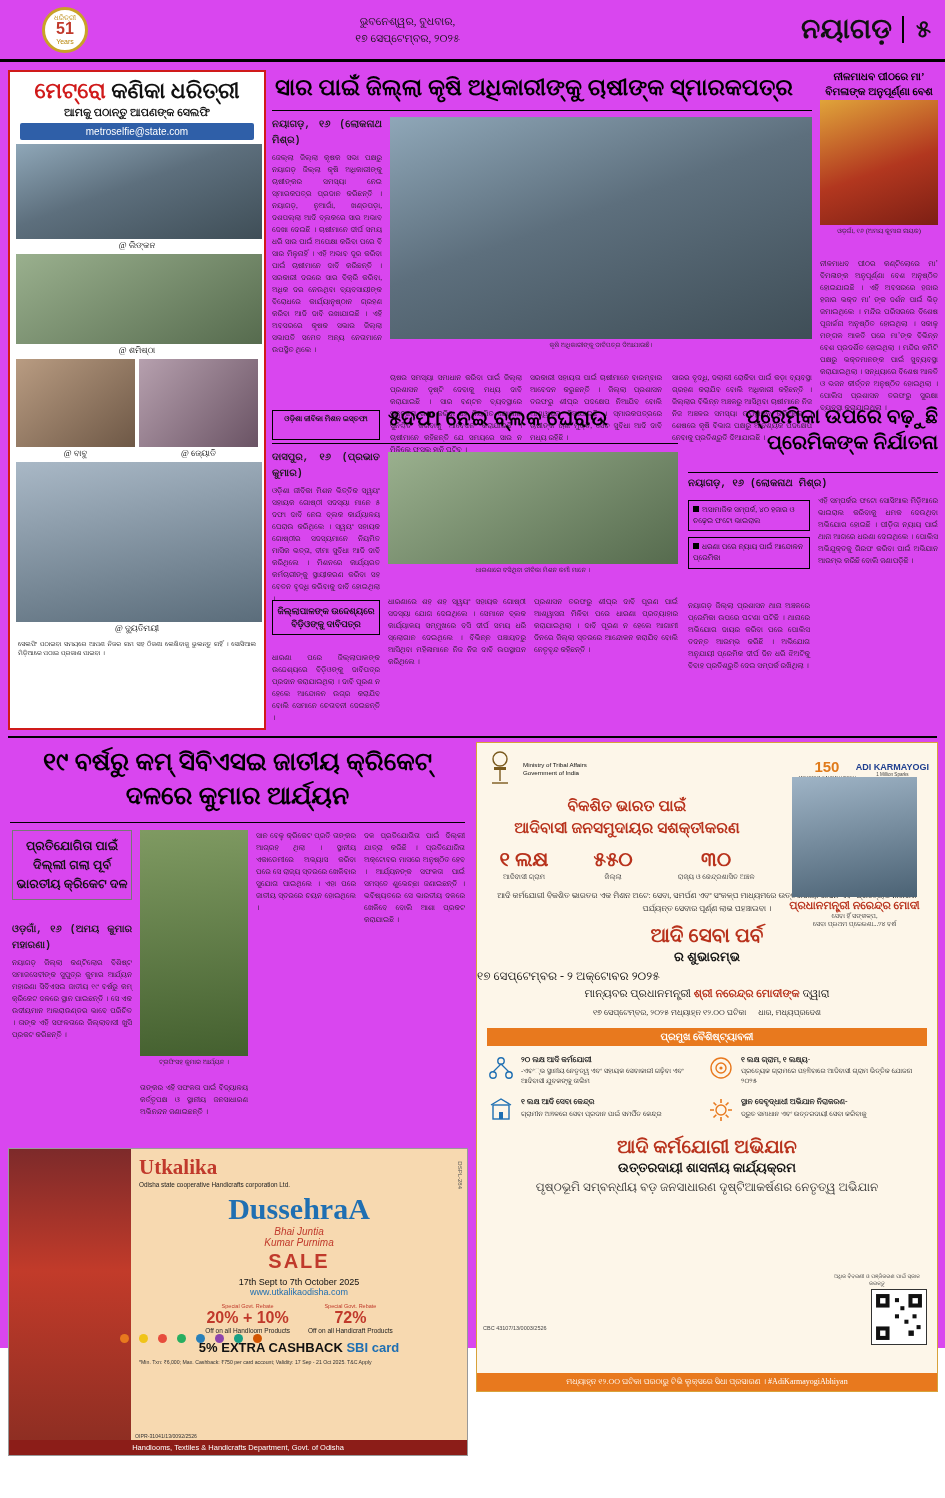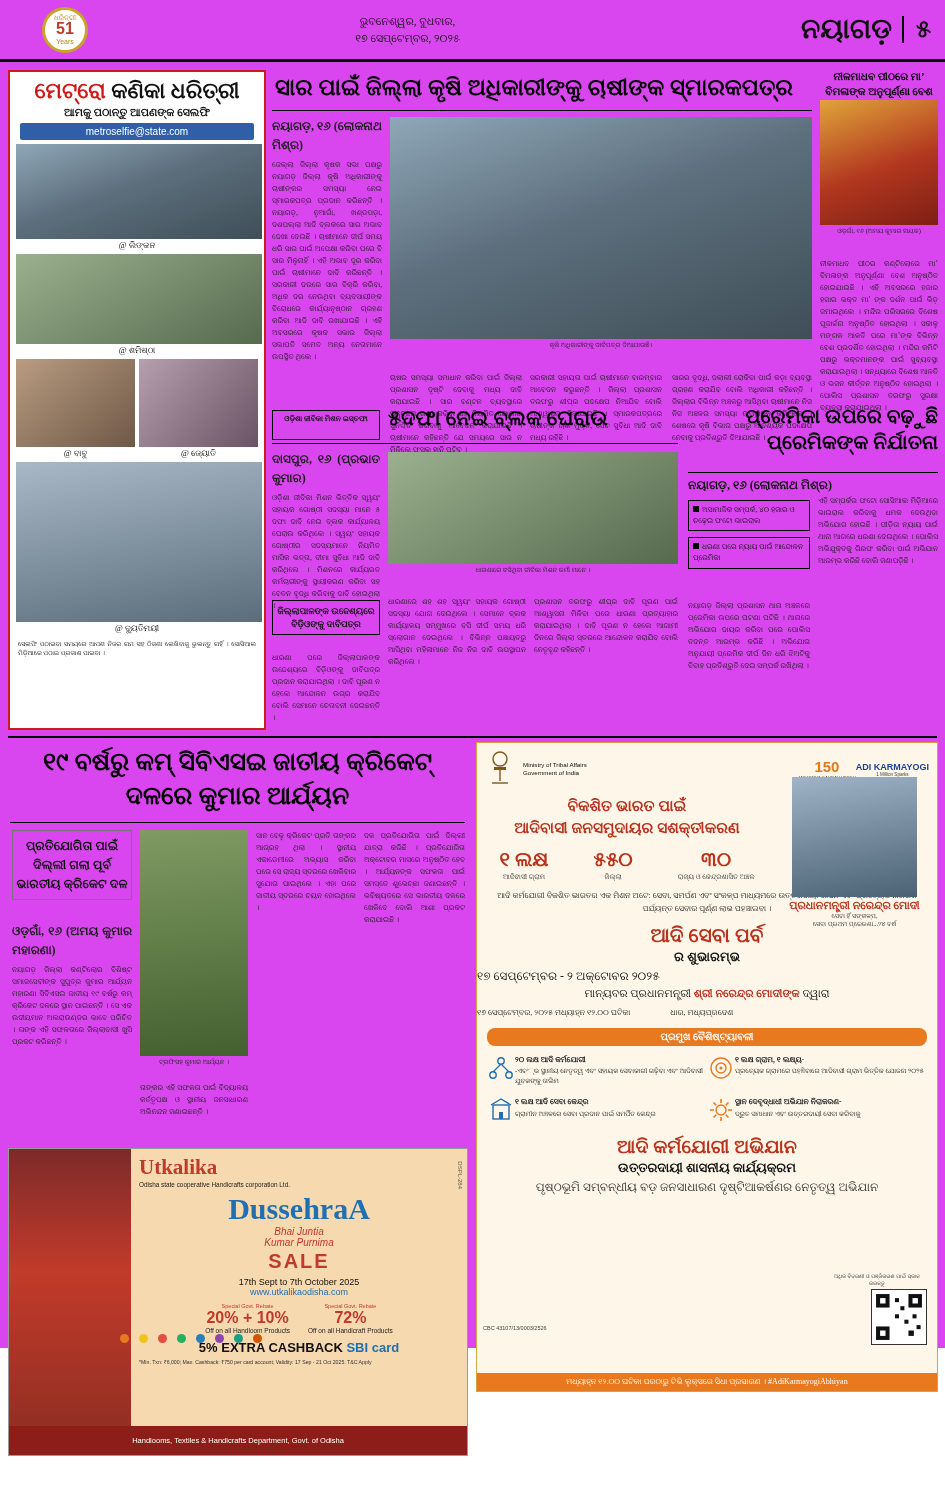--- a/index.html
+++ b/index.html
@@ -38,21 +38,21 @@
     width:250px; text-align:right; padding-right:14px;
     display:flex; align-items:center; justify-content:flex-end; gap:10px;
   }
   .mh-title { font-size:28px; font-weight:bold; font-family:"Liberation Serif", serif; }
   .mh-page { font-size:24px; font-weight:bold; border-left:2px solid #000; padding-left:12px; }
 
   
   .odia { font-family:"Liberation Serif", serif; }
   .colblock { font-size:7.4px; line-height:1.62; text-align:justify; color:#1a1a1a; }
   .colblock p { margin:0 0 3px 0; }
-  .dateline { font-size:12px; font-weight:bold; margin-bottom:3px; }
+  .dateline { font-size:10px; font-weight:bold; margin-bottom:3px;font-family:Liberation Mono, monospace; }
   .caption { font-size:6.6px; text-align:center; color:#222; margin-top:2px; line-height:1.35; }
   .headline {
     font-family:"Liberation Serif", serif; font-weight:bold; color:#000;
     line-height:1.25;
   }
 
   
   .selfie-box {
     position:absolute; left:8px; top:70px; width:258px; height:660px;
     border:2px solid #d01a1a; background:#fff; padding:4px;
@@ -157,27 +157,27 @@
   .gov-stats { display:flex; justify-content:space-around; margin-top:8px; color:#b8321c; }
   .gov-stats .st { text-align:center; }
   .gov-stats .num { font-size:20px; font-weight:bold; }
   .gov-stats .lbl { font-size:7px; color:#333; margin-top:2px; line-height:1.3; }
   .gov-para { font-size:8px; line-height:1.6; text-align:center; padding:8px 16px 0 16px; color:#222; }
   .gov-title2 { text-align:center; font-size:20px; font-weight:bold; color:#b8321c; margin-top:8px; }
   .gov-title2b { text-align:center; font-size:13px; font-weight:bold; color:#111; margin-top:2px; }
   .gov-dates { text-align:left; font-size:12px; margin-top:4px; font-weight:normal; }
   .gov-by { text-align:center; font-size:11px; margin-top:3px; }
   .gov-by b { color:#b8321c; }
-  .gov-when { display:flex; gap:40px; font-size:8px; margin-top:8px; color:#222; }
+  .gov-when { display:flex; justify-content:center; gap:12px; font-size:8px; margin-top:8px; color:#222; }
   .gov-feat-head {
     margin:10px 10px 0 10px; background:#e8791e; color:#fff; text-align:center;
-    font-size:10px; font-weight:bold; padding:3px 0; border-radius:8px;
+    font-size:10px; font-weight:bold; padding:3px 0; border-radius:0;
   }
   .gov-feats { display:flex; flex-wrap:wrap; padding:8px 10px 0 10px; }
-  .feat { width:50%; display:flex; margin-bottom:10px; }
+  .feat { width:50%; display:flex; gap:6px; margin-bottom:10px; }
   .feat .ic { width:28px; height:28px; flex:0 0 28px; }
   .feat .tx { font-size:6.8px; line-height:1.5; color:#222; }
   .feat .tx b { display:block; font-size:7.6px; margin-bottom:1px; }
   .gov-bottom { text-align:center; margin-top:2px; }
   .gov-b1 { font-size:19px; font-weight:bold; color:#b8321c; }
   .gov-b2 { font-size:13px; font-weight:bold; color:#111; margin-top:2px; }
   .gov-b3 { font-size:12px; color:#333; margin-top:4px; }
   .qr { position:absolute; right:10px; bottom:46px; width:56px; height:56px; background:#fff; border:1px solid #333; }
   .qr-note { position:absolute; right:10px; bottom:104px; width:100px; font-size:5.5px; text-align:center; color:#333; }
   .gov-strip {
@@ -203,21 +203,21 @@
   .utk-dates { text-align:center; font-size:9px; margin-top:4px; color:#111; }
   .utk-web { text-align:center; font-size:9px; color:#1f6fb2; }
   .utk-offers { display:flex; justify-content:center; gap:18px; margin-top:6px; }
   .offer { text-align:center; }
   .offer .t { font-size:5.5px; color:#c0392b; }
   .offer .big { font-size:16px; font-weight:bold; color:#c0392b; }
   .offer .s { font-size:6.5px; color:#222; }
   .utk-cash { text-align:center; margin-top:6px; font-size:13px; font-weight:bold; color:#111; }
   .utk-cash .sbi { color:#1f6fb2; }
   .utk-terms { font-size:5.2px; color:#333; margin-top:4px; line-height:1.4; }
-  .utk-foot { position:absolute; left:0; bottom:0; width:100%; background:#8c1d18; color:#fff; font-size:7.5px; text-align:center; padding:10px 0; }
+  .utk-foot { position:absolute; left:0; bottom:0; width:100%; background:#8c1d18; color:#fff; font-size:7.5px; text-align:center; padding:3px 0; }
   .utk-oipr { position:absolute; left:126px; bottom:16px; font-size:5.2px; color:#333; }
   .utk-dspl { position:absolute; right:4px; top:40px; font-size:6px; color:#555; transform:rotate(90deg); transform-origin:right top; }
 
   
   .colorbar { position:absolute; left:0; bottom:4px; width:945px; height:12px; display:flex; align-items:center; gap:10px; padding-left:120px; }
   .dot { width:9px; height:9px; border-radius:50%; }
 </style>
 </head>
 <body>
 

